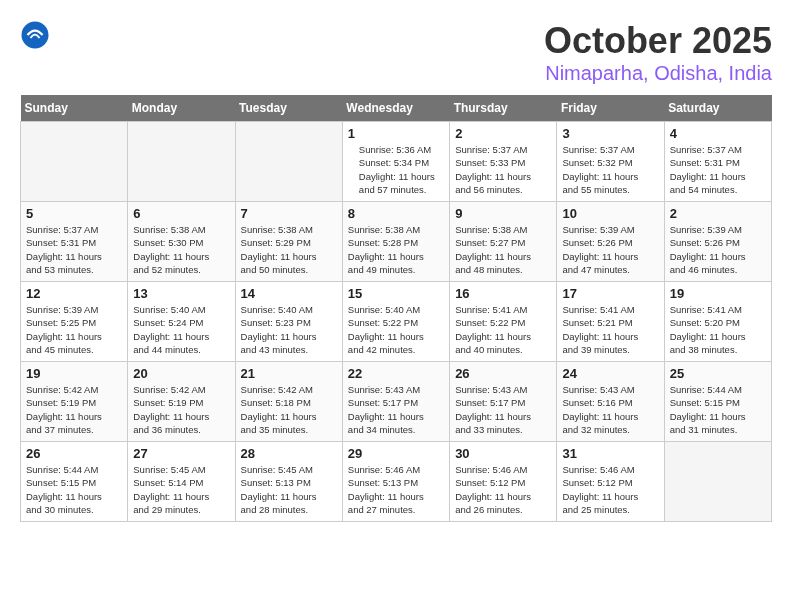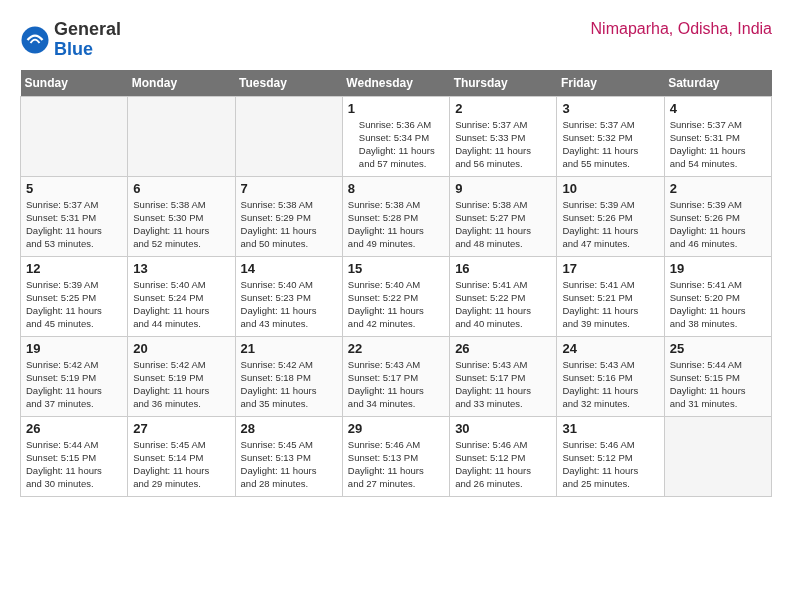--- a/index.html
+++ b/index.html
@@ -42,22 +42,22 @@
     }
     .title-block {
       text-align: right;
     }
     .month-title {
       font-size: 36px;
       font-weight: bold;
       color: #333;
     }
     .location {
-      font-size: 16px;
-      color: #be185d;
+      font-size: 20px;
+      color: #8b5cf6;
     }
     table {
       width: 100%;
       border-collapse: collapse;
       table-layout: fixed;
     }
     th {
       background-color: #737373;
       color: #fff;
       font-size: 12px;
@@ -98,26 +98,23 @@
 </head>
 <body>
 
 <div class="header">
   <div class="logo">
     <svg class="logo-icon" viewBox="0 0 40 40">
       <circle cx="20" cy="20" r="18" fill="#1565c0"></circle>
       <path d="M10 20 Q20 8 30 20" fill="none" stroke="white" stroke-width="3"></path>
       <path d="M14 24 Q20 15 26 24" fill="none" stroke="white" stroke-width="2.5"></path>
     </svg>
-    <div class="logo-text">
-      <span class="logo-general">General</span>
-      <span class="logo-blue">Blue</span>
-    </div>
   </div>
   <div class="title-block">
+    <div class="month-title">October 2025</div>
     <div class="location">Nimaparha, Odisha, India</div>
   </div>
 </div>
 
 <table>
   <thead>
     <tr>
     <th>Sunday</th>
         <th>Monday</th>
         <th>Tuesday</th>

